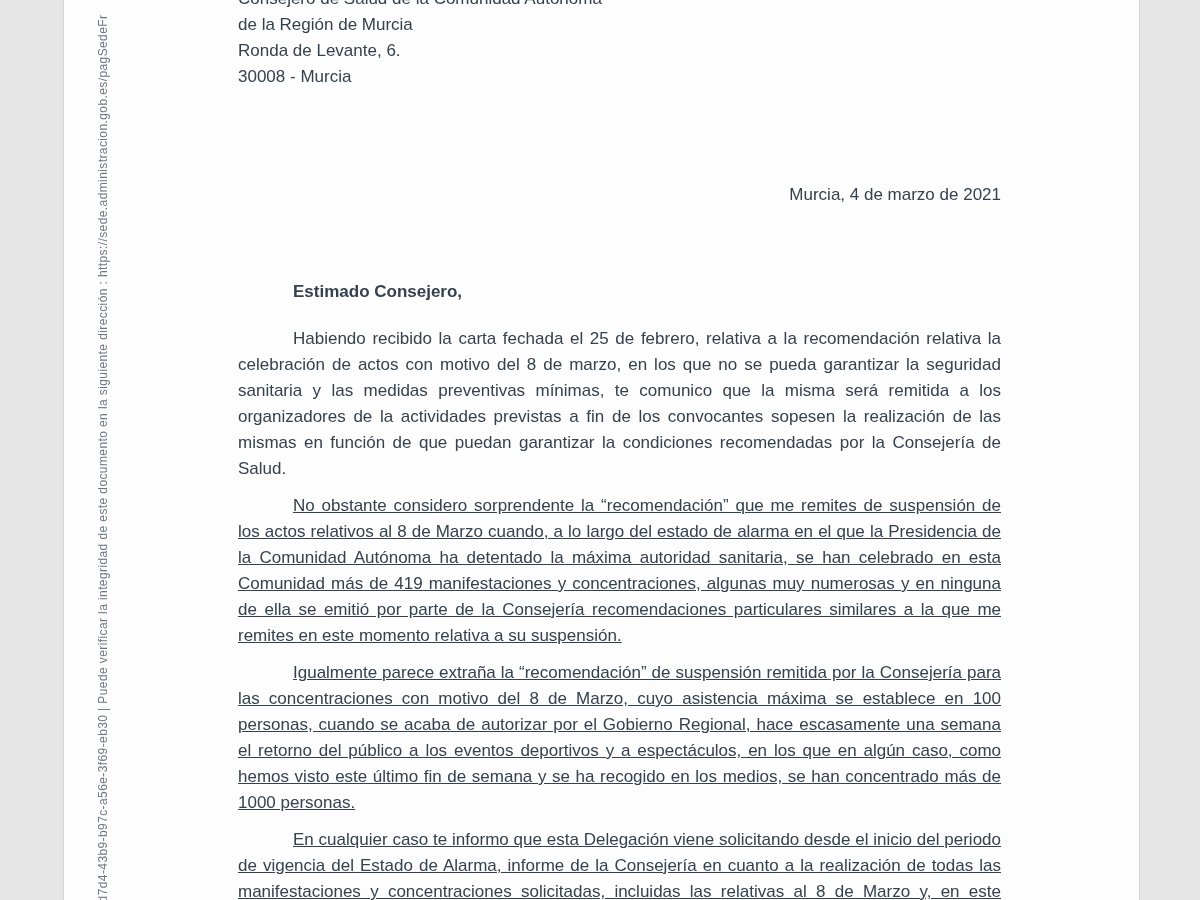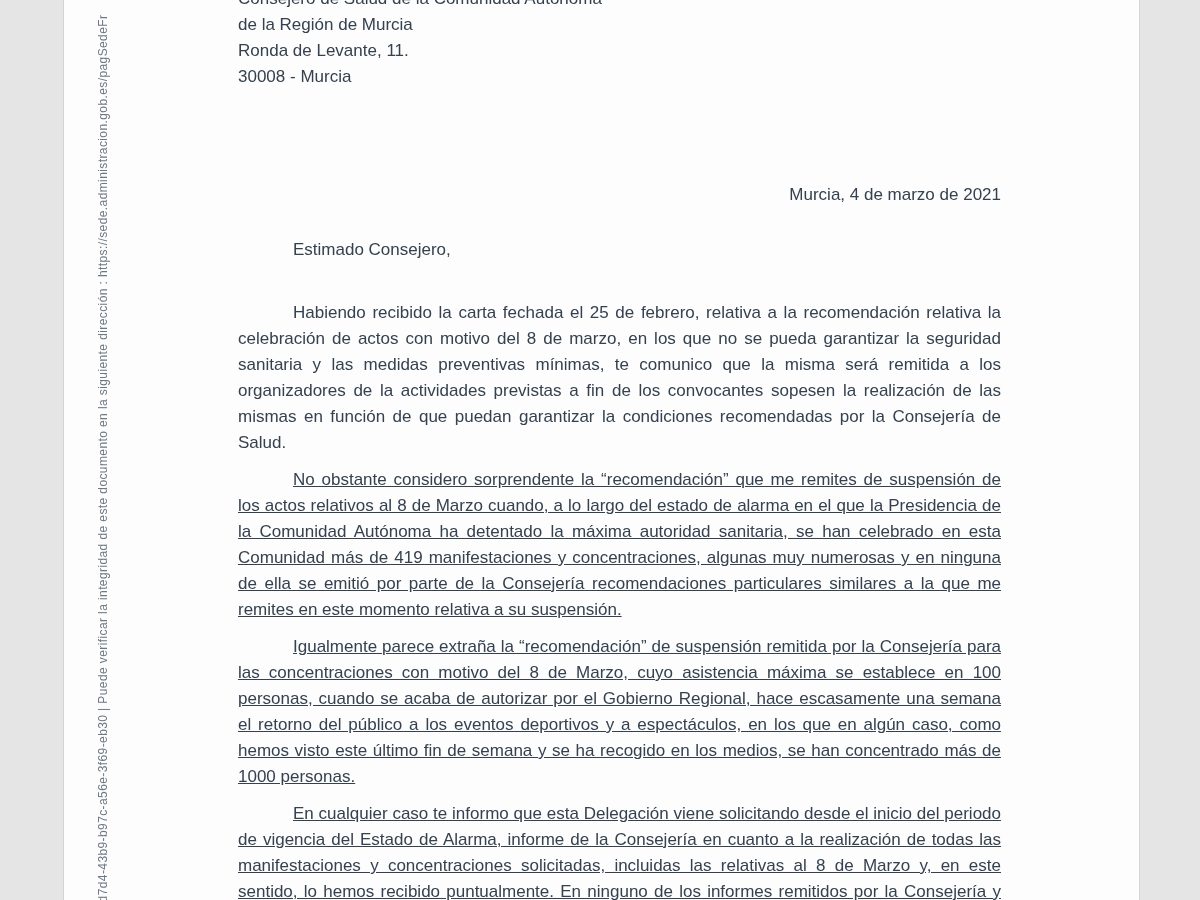--- a/index.html
+++ b/index.html
@@ -38,42 +38,42 @@
     position: absolute;
     left: 174px;
     top: 0;
     width: 763px;
     color: #35414f;
     font-size: 17px;
     line-height: 26px;
   }
   .recipient { margin-top: -14px; }
   .dateline  { margin-top: 92px; text-align: right; }
-  .salutation { margin-top: 29px; text-indent: 55px; }
+  .salutation { margin-top: 71px; text-indent: 55px; font-weight: bold; }
   .para {
-    margin: 37px 0 0 0;
+    margin: 21px 0 0 0;
     text-align: justify;
     text-indent: 55px;
   }
   .para + .para { margin-top: 11px; text-decoration: underline; }
 </style>
 </head>
 <body>
 
 <div class="stage">
   <div class="page">
 
     <div class="vnote">7d5-d7d4-43b9-b97c-a56e-3f69-eb30 | Puede verificar la integridad de este documento en la siguiente dirección : https://sede.administracion.gob.es/pagSedeFr</div>
 
     <div class="content">
 
       <div class="recipient">
         <div>Consejero de Salud de la Comunidad Autónoma</div>
         <div>de la Región de Murcia</div>
-        <div>Ronda de Levante, 11.</div>
+        <div>Ronda de Levante, 6.</div>
         <div>30008 - Murcia</div>
       </div>
 
       <div class="dateline">Murcia, 4 de marzo de 2021</div>
 
       <div class="salutation">Estimado Consejero,</div>
 
       <p class="para">Habiendo recibido la carta fechada el 25 de febrero, relativa a la recomendación relativa la celebración de actos  con motivo del 8 de marzo, en los que no se pueda garantizar la seguridad sanitaria y las medidas preventivas mínimas, te comunico que la misma será remitida a los organizadores de la actividades previstas a fin de los convocantes sopesen la realización de las mismas en función de que puedan garantizar la condiciones recomendadas por la Consejería de Salud.</p>
       <p class="para">No obstante considero sorprendente la “recomendación” que me remites de suspensión de los actos relativos al 8 de Marzo cuando, a lo largo del estado de alarma en el que la Presidencia de la Comunidad Autónoma ha detentado la máxima autoridad sanitaria, se han celebrado en esta Comunidad más de 419 manifestaciones y concentraciones, algunas muy numerosas y en ninguna de ella se emitió por parte de la Consejería recomendaciones particulares similares a la que me remites en este momento relativa a su suspensión.</p>
       <p class="para">Igualmente parece extraña la “recomendación” de suspensión remitida por la Consejería para las concentraciones con motivo del 8 de Marzo, cuyo asistencia máxima se establece en 100 personas, cuando se acaba de autorizar por el Gobierno Regional, hace escasamente una semana el retorno del público a los eventos deportivos y a espectáculos, en los que en algún caso, como hemos visto este último fin de semana y se ha recogido en los medios, se han concentrado más de 1000 personas.</p>

